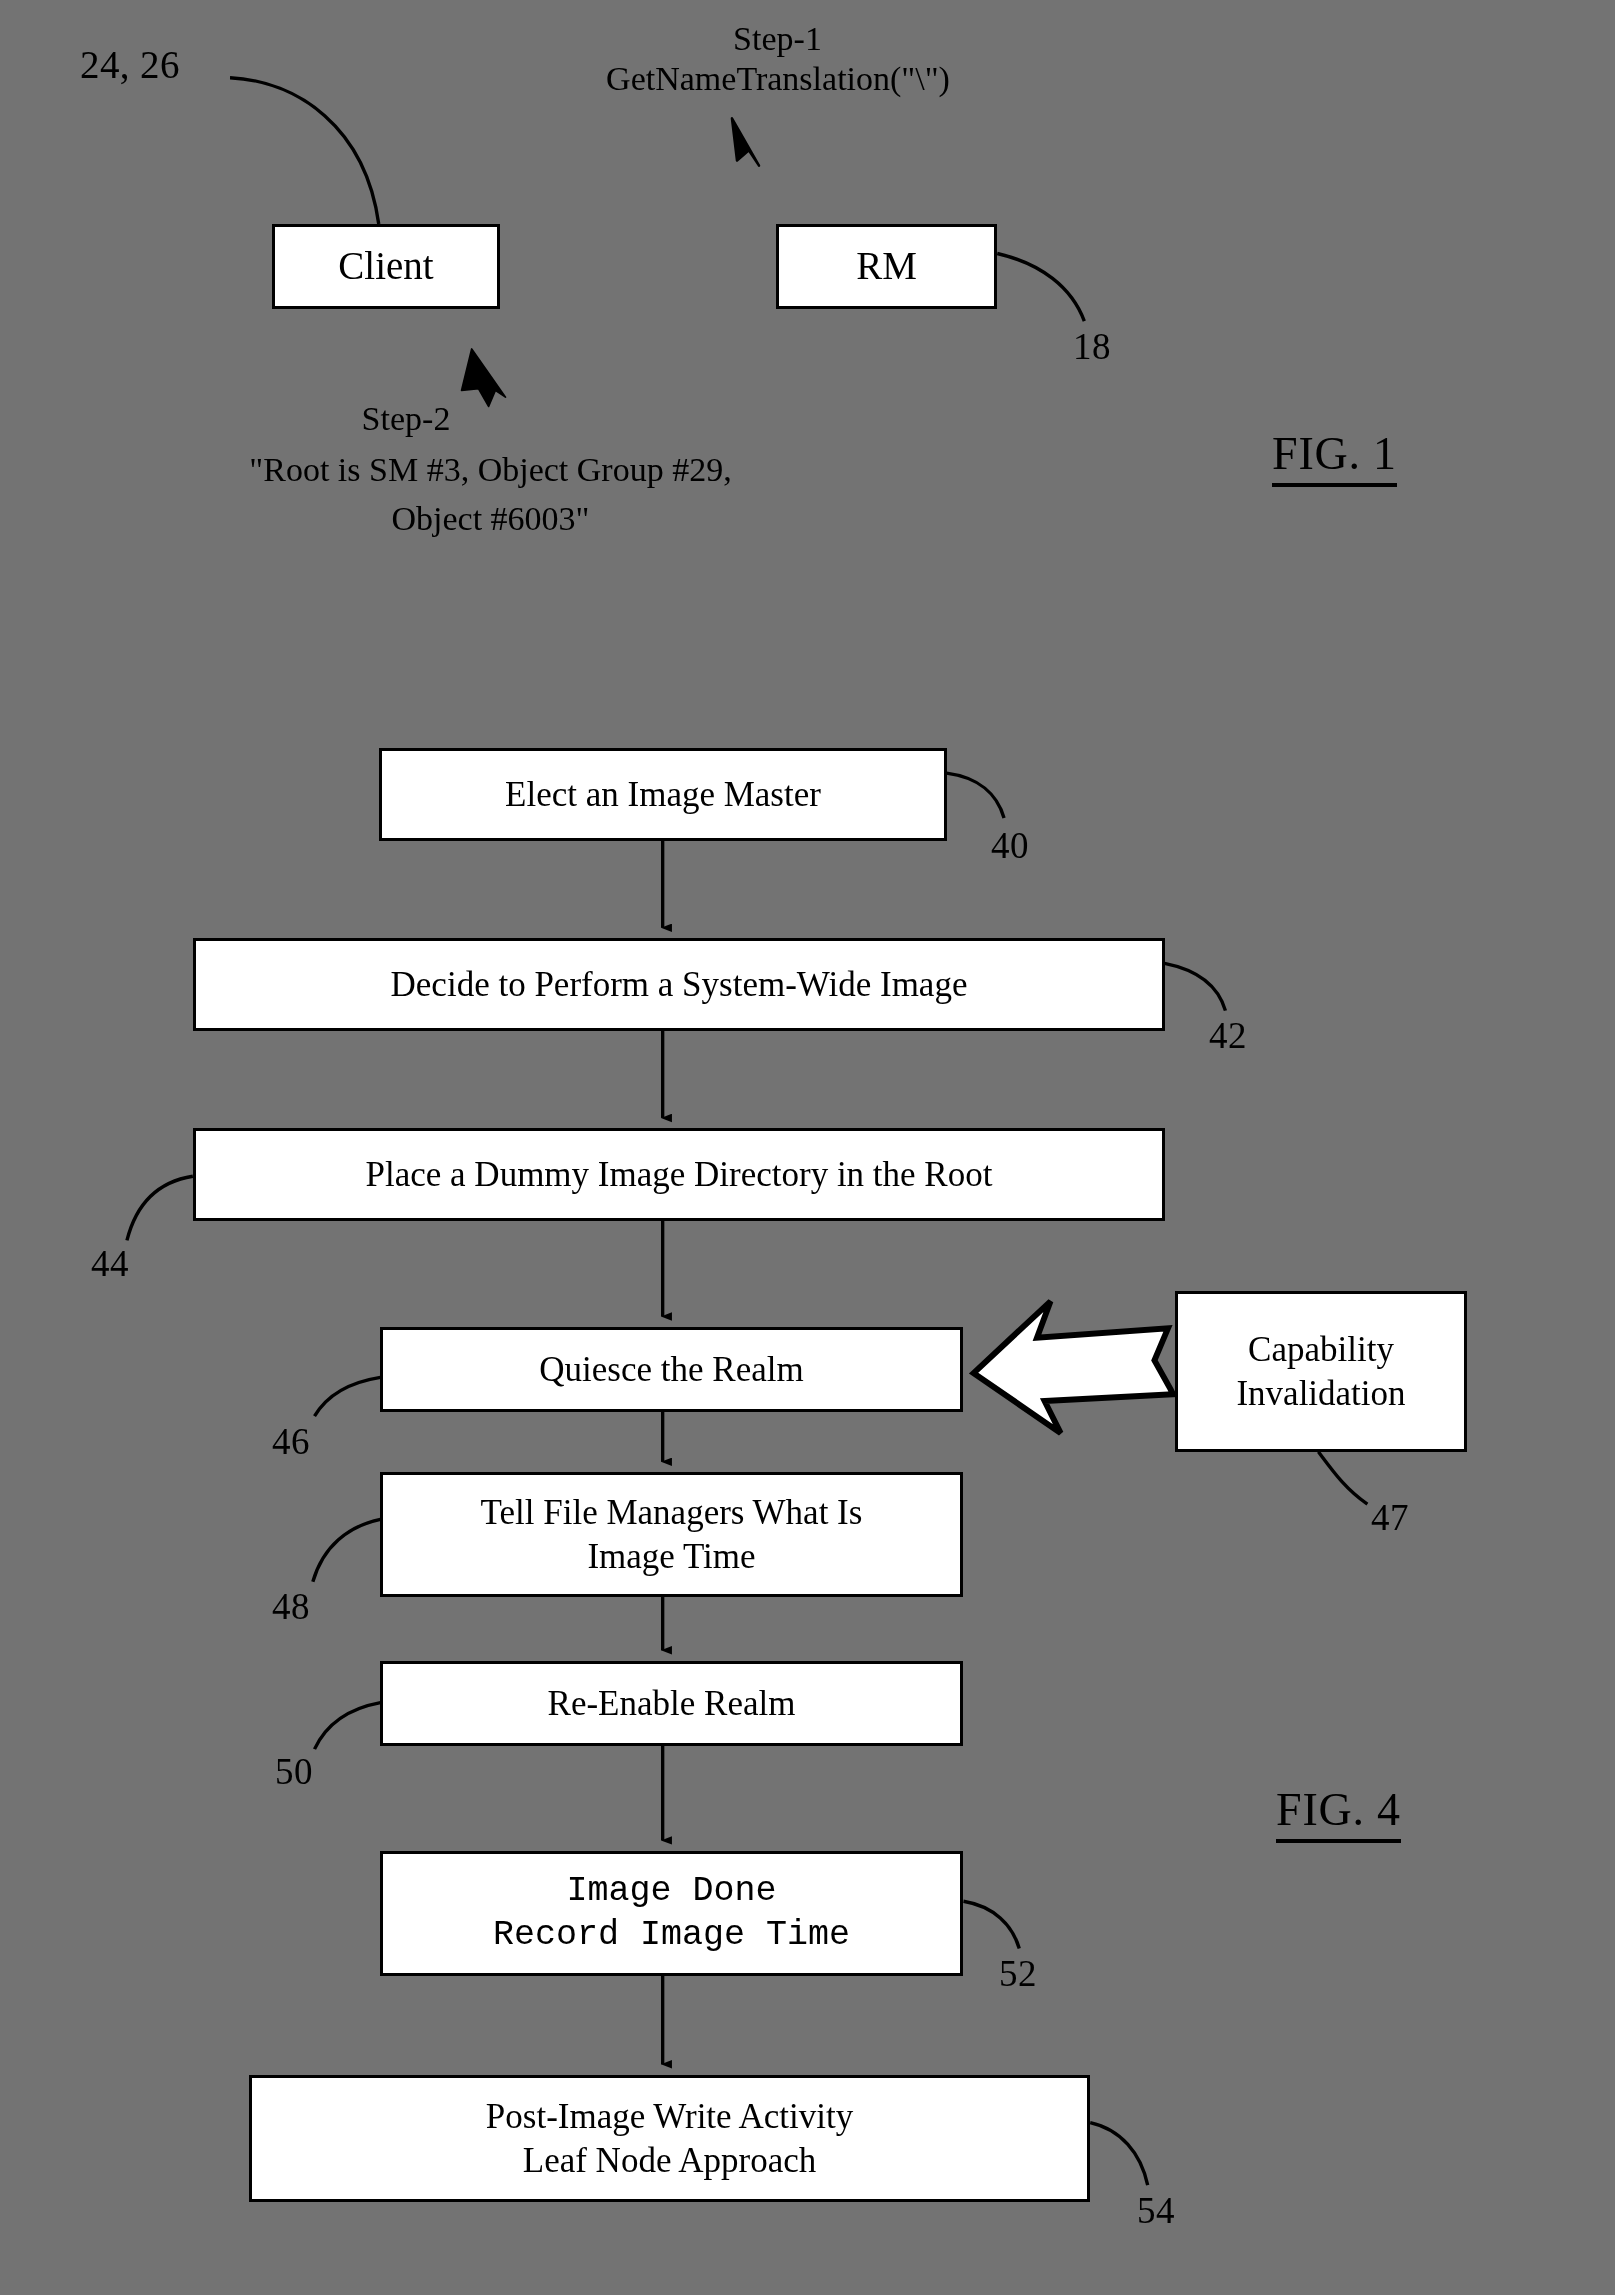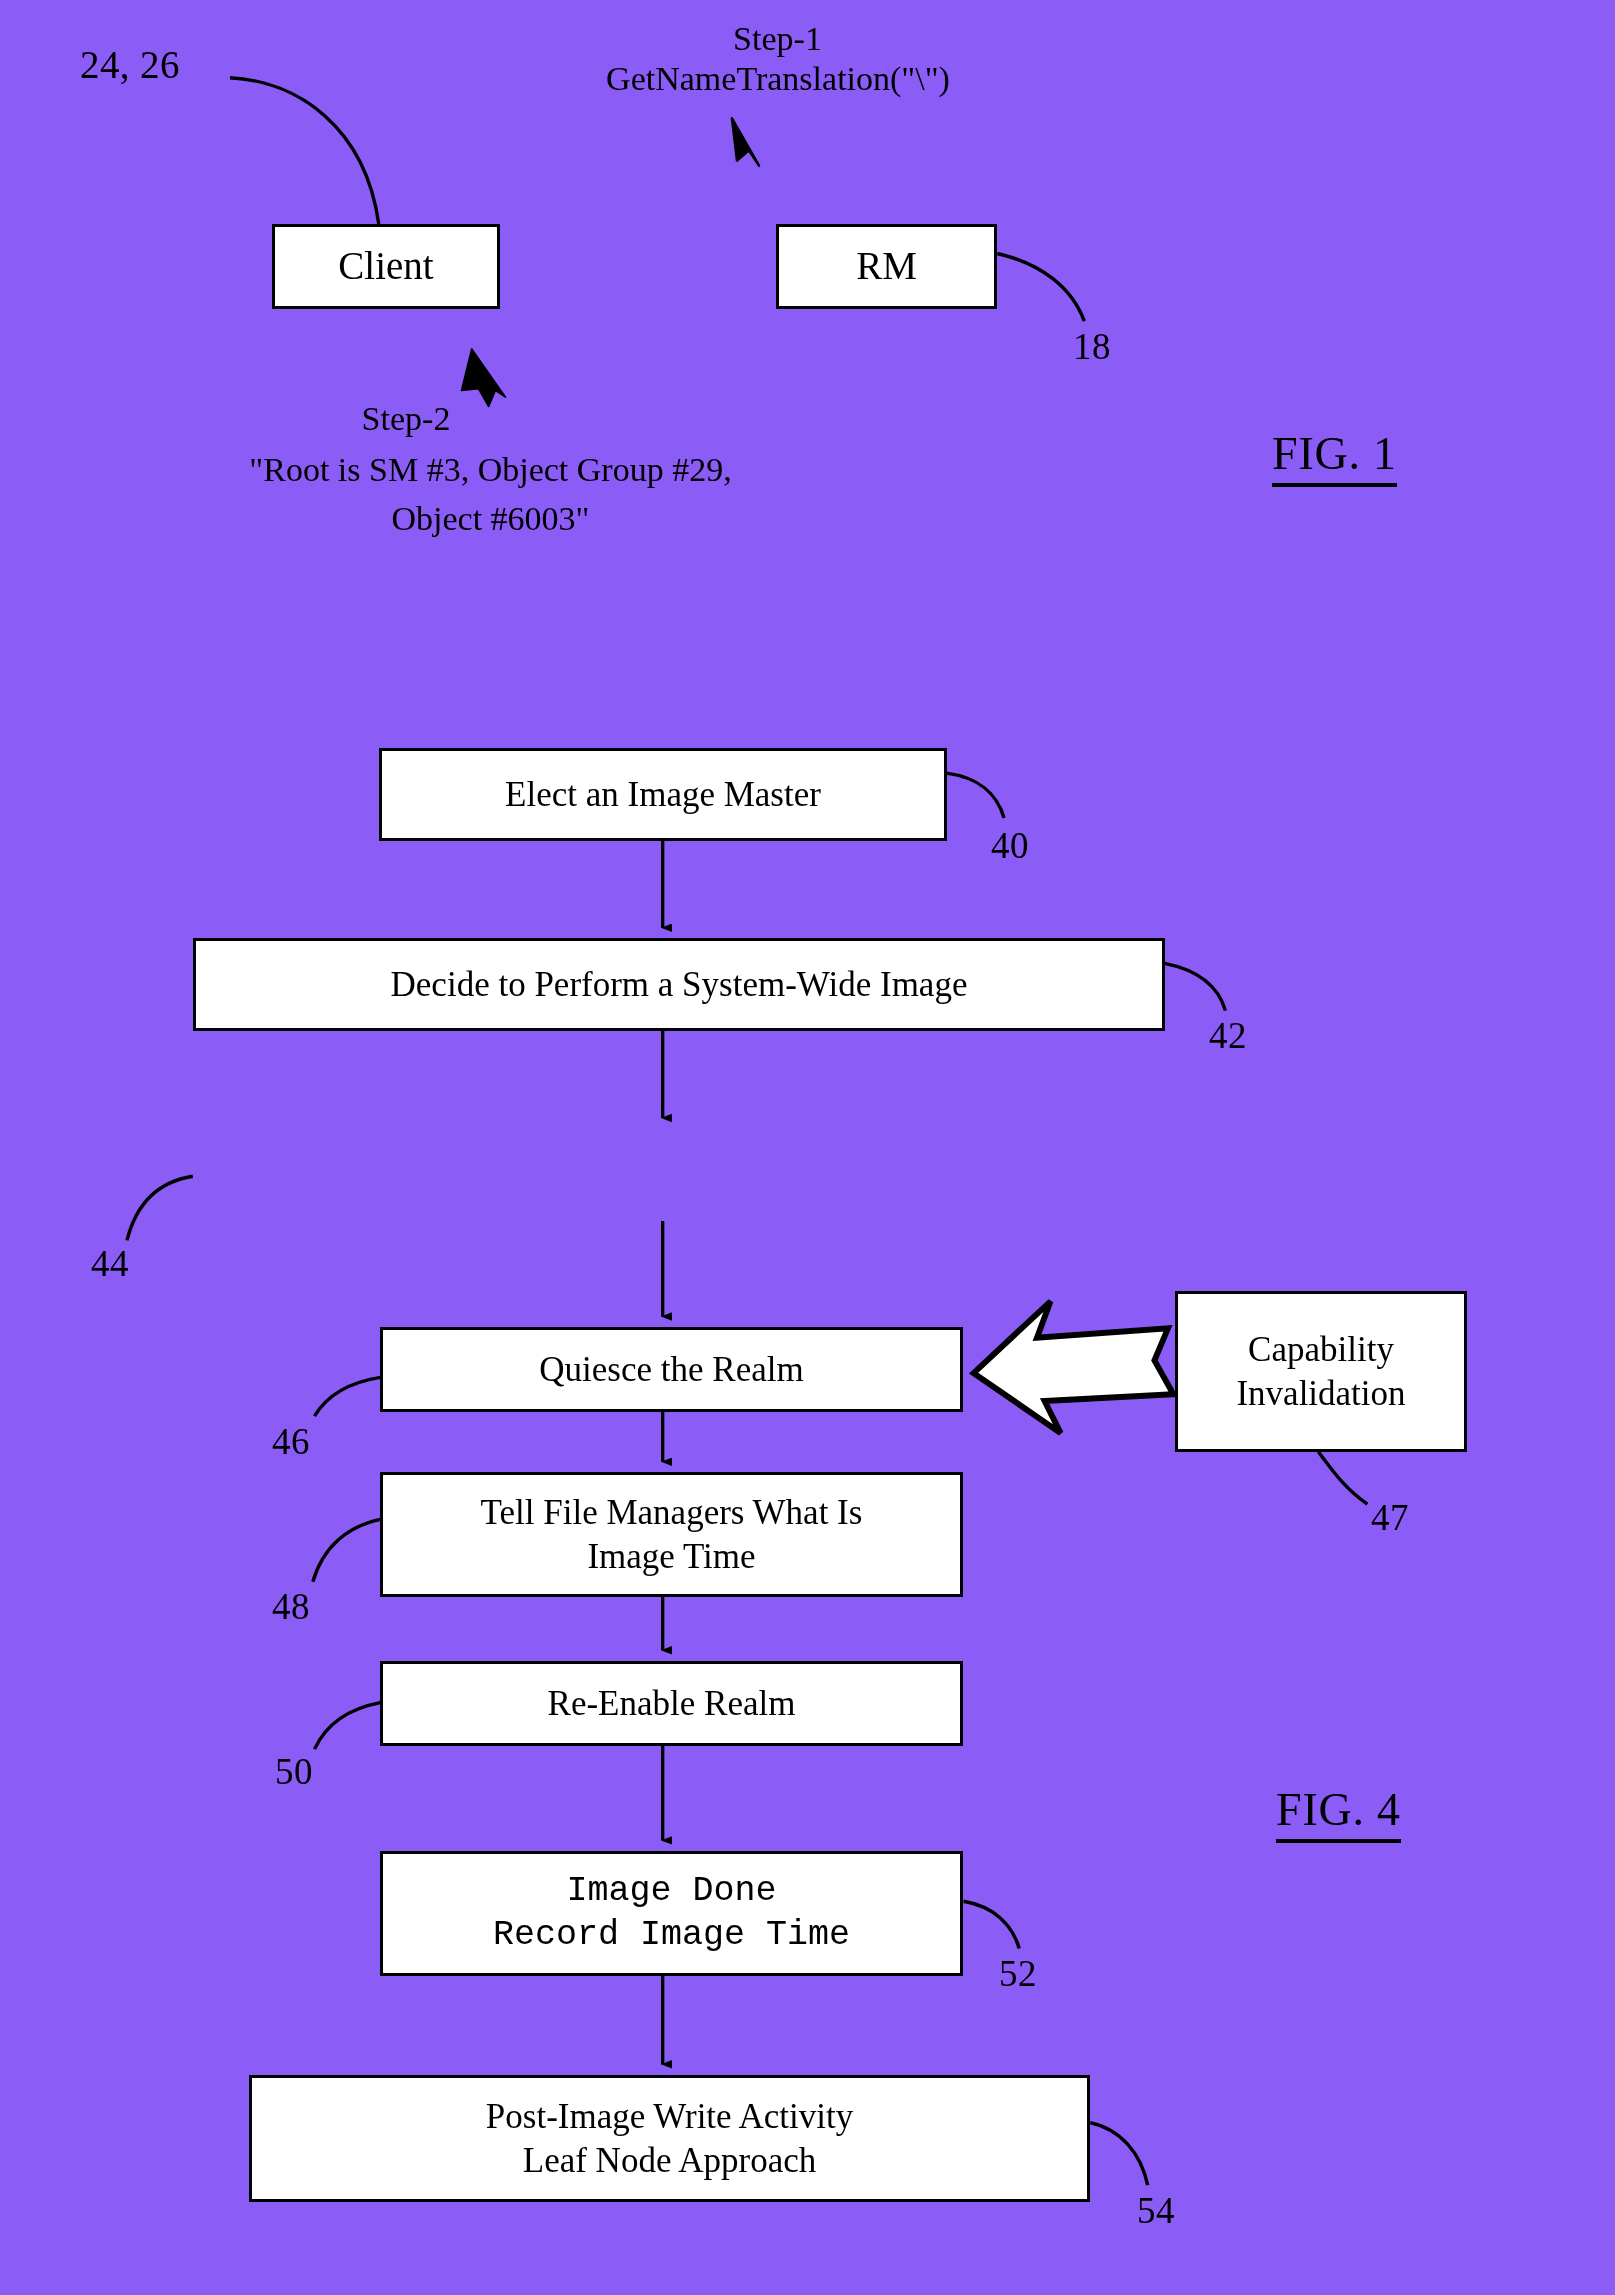--- a/index.html
+++ b/index.html
@@ -9,21 +9,21 @@
     background: #ffffff;
   }
   body {
     font-family: "Liberation Serif", "DejaVu Serif", serif;
     color: #000000;
   }
   #page {
     position: relative;
     width: 1616px;
     height: 2295px;
-    background: #8b5cf6;
+    background: #737373;
     overflow: hidden;
   }
   .box {
     position: absolute;
     border: 3.4px solid #000;
     background: #fff;
     box-sizing: border-box;
     display: flex;
     align-items: center;
     justify-content: center;
@@ -90,20 +90,23 @@
   <div class="box" style="left:379px; top:748px; width:568px; height:93px; font-size:35px;">
     <span class="txt">Elect an Image Master</span>
   </div>
   <div class="ref" style="left:991px; top:824px;">40</div>
 
   <div class="box" style="left:193px; top:938px; width:972px; height:93px; font-size:35px;">
     <span class="txt">Decide to Perform a System-Wide Image</span>
   </div>
   <div class="ref" style="left:1209px; top:1014px;">42</div>
 
+  <div class="box" style="left:193px; top:1128px; width:972px; height:93px; font-size:35px;">
+    <span class="txt">Place a Dummy Image Directory in the Root</span>
+  </div>
   <div class="ref" style="left:91px; top:1242px;">44</div>
 
   <div class="box" style="left:380px; top:1327px; width:583px; height:85px; font-size:35px;">
     <span class="txt">Quiesce the Realm</span>
   </div>
   <div class="ref" style="left:272px; top:1420px;">46</div>
 
   <div class="box" style="left:1175px; top:1291px; width:292px; height:161px; font-size:35px; flex-direction:column;">
     <span class="txt">Capability</span>
     <span class="txt">Invalidation</span>

